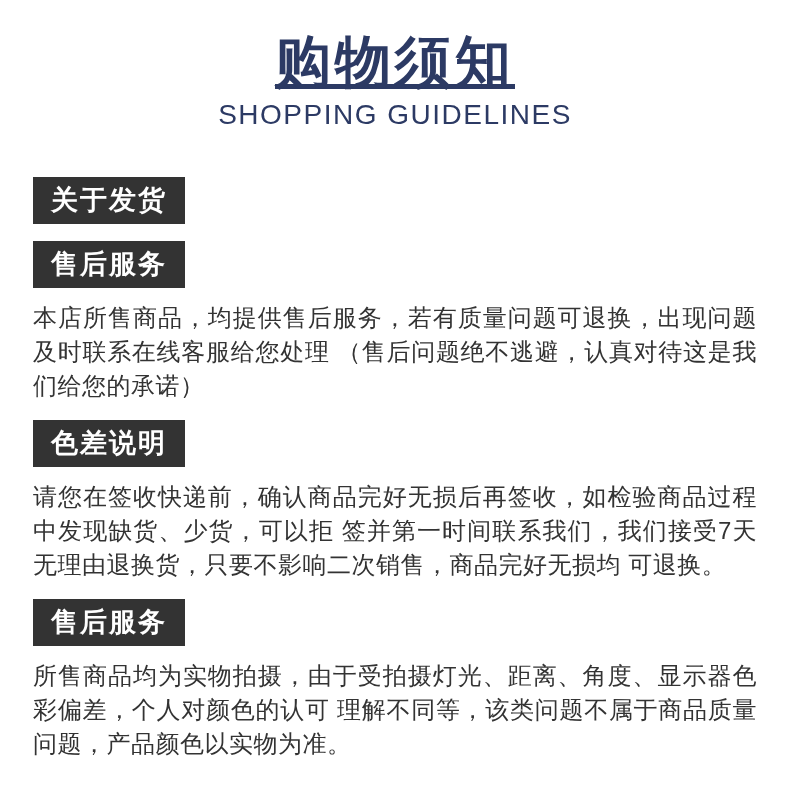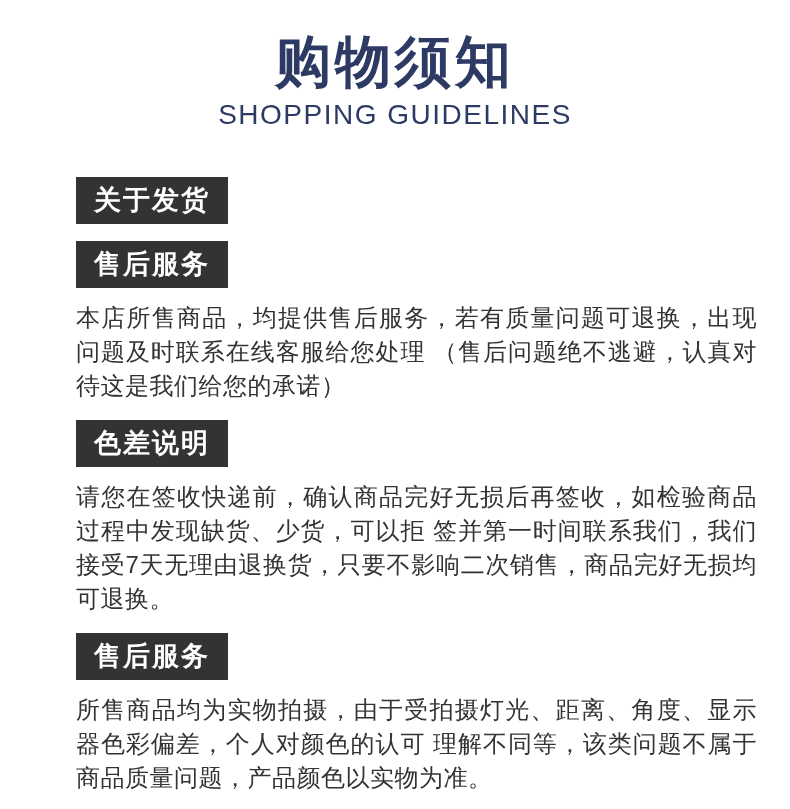--- a/index.html
+++ b/index.html
@@ -19,35 +19,35 @@
   .header {
     text-align: center;
     padding-top: 30px;
   }
   .title {
     font-size: 56px;
     font-weight: bold;
     color: #2c3a64;
     letter-spacing: 4px;
     line-height: 64px;
+    text-decoration: underline;
   }
   .subtitle {
     font-size: 28px;
     color: #2c3a64;
     letter-spacing: 1.5px;
     margin-top: 9px;
     line-height: 24px;
   }
   .content {
     padding: 0 33px;
     margin-top: 50px;
   }
   .section {
     margin-bottom: 17px;
-    margin-left: 43px;
   }
   .badge {
     display: inline-block;
     background: #333333;
     color: #ffffff;
     font-size: 27px;
     font-weight: bold;
     line-height: 29px;
     padding: 9px 18px;
     letter-spacing: 2px;

